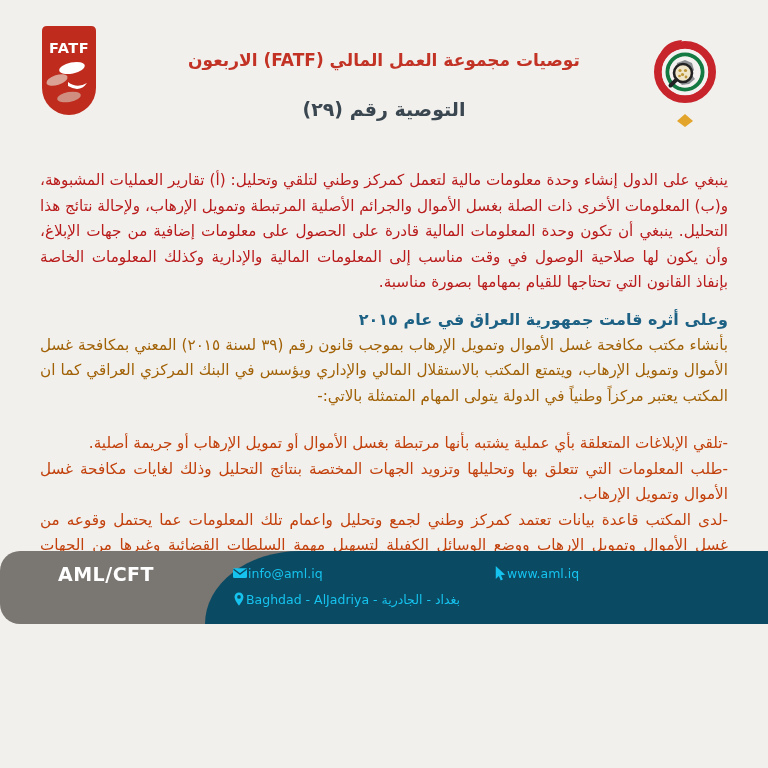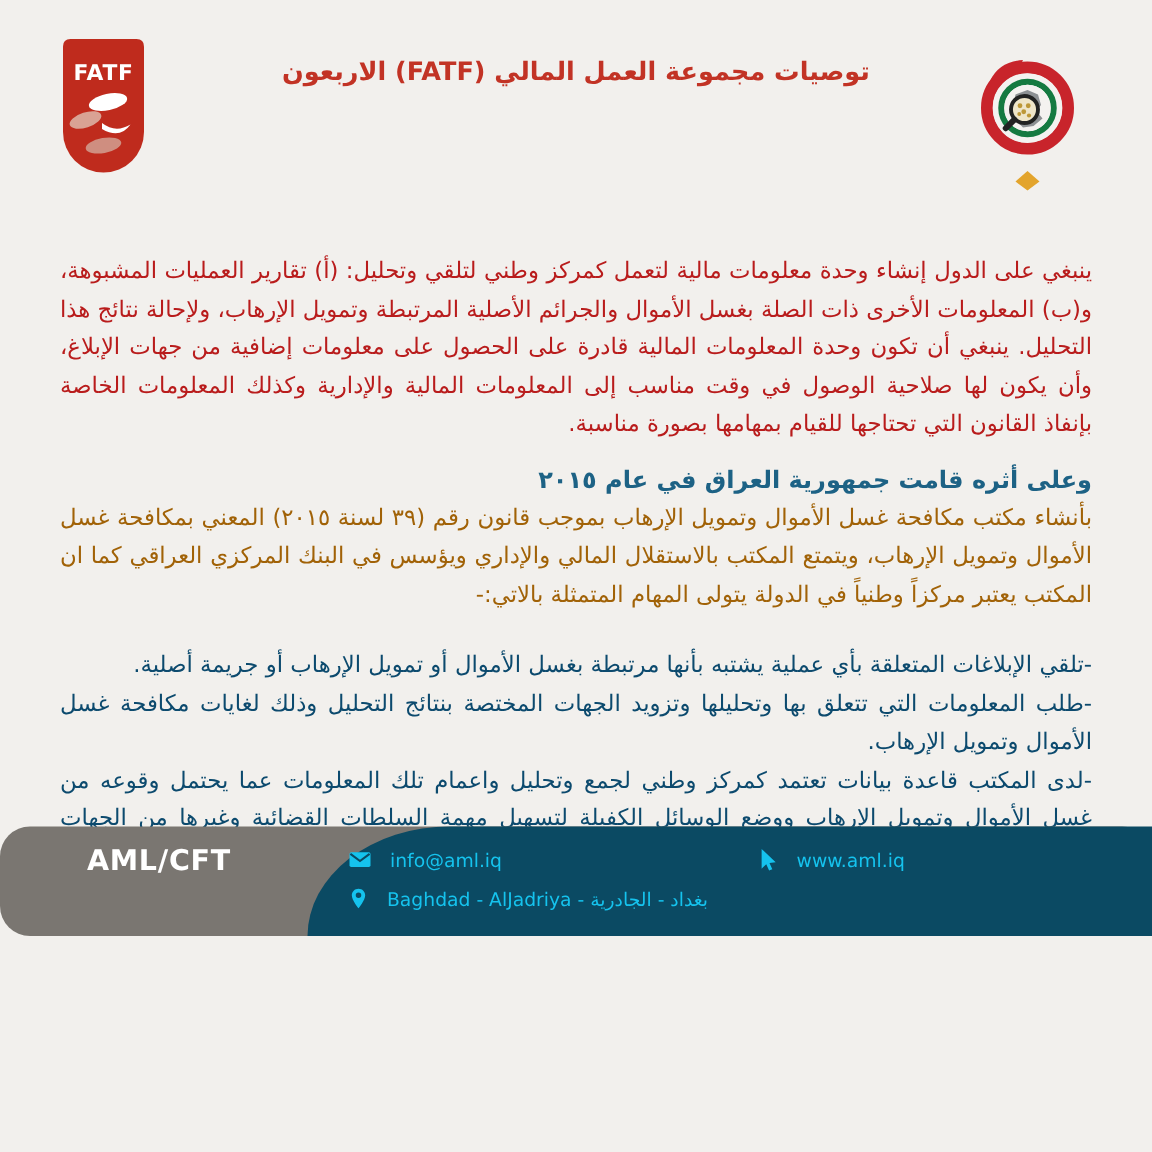--- a/index.html
+++ b/index.html
@@ -4,40 +4,40 @@
 <style>
   html,body{margin:0;padding:0;}
   body{background:#f2f0ed;}
   .page{width:768px;height:624px;position:relative;overflow:hidden;background:#f2f0ed;
         font-family:"DejaVu Sans",sans-serif;}
 
   
   .header{position:relative;height:152px;}
   .fatf-logo{position:absolute;left:42px;top:26px;width:54px;height:90px;}
   .emblem{position:absolute;right:24px;top:18px;width:118px;height:110px;}
-  .title{padding-top:38px;text-align:center;color:#c23325;font-weight:bold;font-size:17px;direction:rtl;}
+  .title{padding-top:50px;text-align:center;color:#c23325;font-weight:bold;font-size:17px;direction:rtl;}
   .subtitle{margin-top:28px;text-align:center;color:#3a4750;font-weight:bold;font-size:19px;direction:rtl;}
 
   
   .content{padding:16px 40px 0;direction:rtl;}
   .p-red{margin:0;color:#b91c1c;font-size:15.2px;line-height:25.5px;text-align:justify;}
   .h-blue{margin:14px 0 2px;color:#1d6285;font-size:16px;font-weight:bold;}
   .p-blue{margin:4px 0 0;color:#a16207;font-size:15.2px;line-height:25.5px;text-align:justify;}
   .tasks{margin-top:22px;}
-  .task{color:#0c4a6e;font-size:15.2px;line-height:25.5px;text-align:justify;margin:0;}
+  .task{color:#c2410c;font-size:15.2px;line-height:25.5px;text-align:justify;margin:0;}
 
   
   .footer{position:absolute;left:0;right:0;bottom:0;height:73px;background:#7a7671;border-radius:20px;}
   .office{position:absolute;left:46px;top:10px;width:120px;text-align:center;color:#ffffff;
           font-weight:bold;font-size:19px;line-height:26px;letter-spacing:.5px;}
   .panel{position:absolute;left:205px;right:0;top:0;bottom:0;background:#0b4a63;
          border-top-left-radius:95px 73px;}
   .contact{position:absolute;left:232px;top:14px;display:grid;grid-template-columns:auto auto;
            column-gap:32px;row-gap:10px;direction:ltr;}
-  .citem{display:flex;align-items:center;gap:12px;color:#15c3ee;font-size:12.5px;white-space:nowrap;}
+  .citem{display:flex;align-items:center;gap:0;color:#15c3ee;font-size:12.5px;white-space:nowrap;}
   .citem svg{flex:0 0 auto;}
 </style>
 </head>
 <body>
 
 <div class="page">
 
   <div class="header">
 
     <div class="fatf-logo">
@@ -88,20 +88,21 @@
           <circle cx="56.5" cy="56.5" r="1.6"></circle>
           <circle cx="60" cy="59" r="1.4"></circle>
           <circle cx="53.5" cy="58" r="1.3"></circle>
         </g>
         <circle cx="57" cy="55" r="9" fill="none" stroke="#222222" stroke-width="2.6"></circle>
         <line x1="50.2" y1="61.8" x2="44.5" y2="67.5" stroke="#222222" stroke-width="4" stroke-linecap="round"></line>
       </svg>
     </div>
 
     <div class="title">توصيات مجموعة العمل المالي (FATF) الاربعون</div>
+    <div class="subtitle">التوصية رقم (٢٩)</div>
   </div>
 
   <div class="content">
     <p class="p-red">ينبغي على الدول إنشاء وحدة معلومات مالية لتعمل كمركز وطني لتلقي وتحليل: (أ) تقارير العمليات المشبوهة، و(ب) المعلومات الأخرى ذات الصلة بغسل الأموال والجرائم الأصلية المرتبطة وتمويل الإرهاب، ولإحالة نتائج هذا التحليل. ينبغي أن تكون وحدة المعلومات المالية قادرة على الحصول على معلومات إضافية من جهات الإبلاغ، وأن يكون لها صلاحية الوصول في وقت مناسب إلى المعلومات المالية والإدارية وكذلك المعلومات الخاصة بإنفاذ القانون التي تحتاجها للقيام بمهامها بصورة مناسبة.</p>
 
     <div class="h-blue">وعلى أثره قامت جمهورية العراق في عام ٢٠١٥</div>
     <p class="p-blue">بأنشاء مكتب مكافحة غسل الأموال وتمويل الإرهاب بموجب قانون رقم (٣٩ لسنة ٢٠١٥) المعني بمكافحة غسل الأموال وتمويل الإرهاب، ويتمتع المكتب بالاستقلال المالي والإداري ويؤسس في البنك المركزي العراقي كما ان المكتب يعتبر مركزاً وطنياً في الدولة يتولى المهام المتمثلة بالاتي:-</p>
 
     <div class="tasks">
       <p class="task">-تلقي الإبلاغات المتعلقة بأي عملية يشتبه بأنها مرتبطة بغسل الأموال أو تمويل الإرهاب أو جريمة أصلية.</p>

